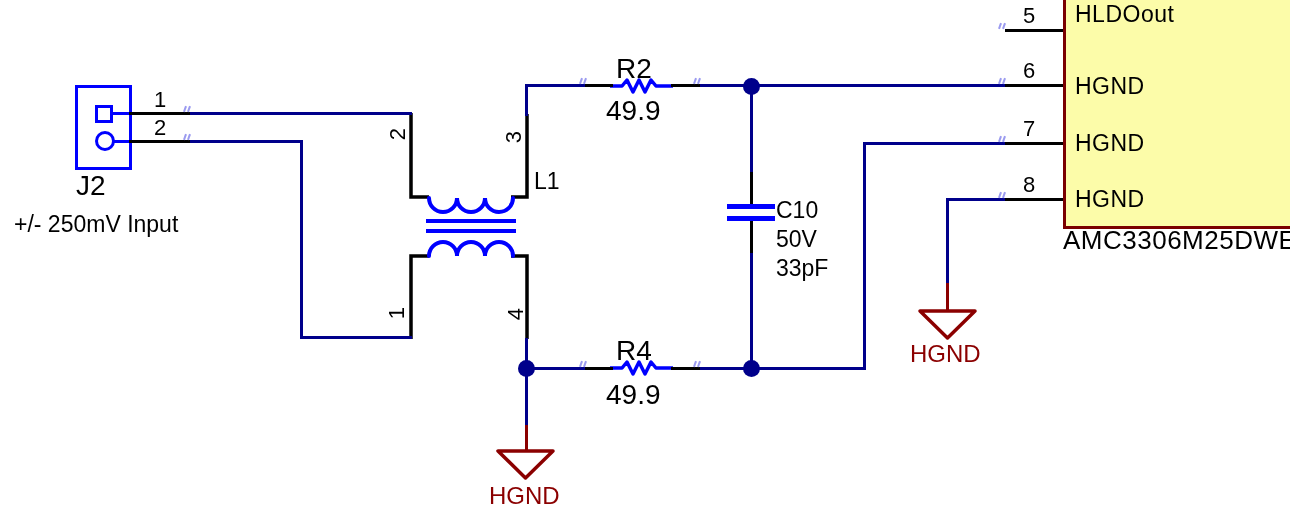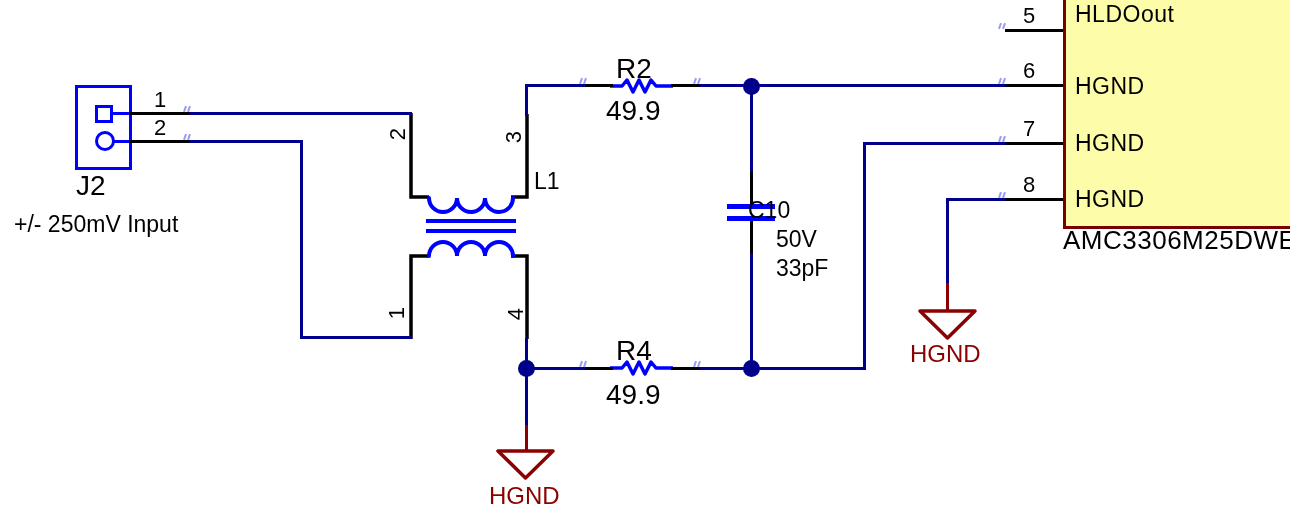--- a/index.html
+++ b/index.html
@@ -107,21 +107,21 @@
 
   <div class="stub" style="left:585px;top:367px;width:28px;height:3px;"></div>
   <div class="stub" style="left:671px;top:367px;width:29px;height:3px;"></div>
   <div class="lbl" style="left:616px;top:336px;">R4</div>
   <div class="lbl" style="left:606px;top:380px;">49.9</div>
 
   <div class="stub" style="left:750px;top:172px;width:3px;height:33px;"></div>
   <div class="stub" style="left:750px;top:220px;width:3px;height:33px;"></div>
   <div class="bluebar" style="left:727px;top:204px;width:48px;height:5px;"></div>
   <div class="bluebar" style="left:727px;top:216px;width:48px;height:5px;"></div>
-  <div class="lbl-lg" style="left:748px;top:198px;">C10</div>
+  <div class="lbl-lg" style="left:776px;top:198px;">C10</div>
   <div class="lbl-lg" style="left:776px;top:227px;">50V</div>
   <div class="lbl-lg" style="left:776px;top:256px;">33pF</div>
 
   <div class="icbox"></div>
   <div class="stub" style="left:1005px;top:29px;width:58px;height:3px;"></div>
   <div class="stub" style="left:1005px;top:84px;width:58px;height:3px;"></div>
   <div class="stub" style="left:1005px;top:142px;width:58px;height:3px;"></div>
   <div class="stub" style="left:1005px;top:198px;width:58px;height:3px;"></div>
   <div class="pinnum" style="left:1015px;top:5px;">5</div>
   <div class="pinnum" style="left:1015px;top:60px;">6</div>

